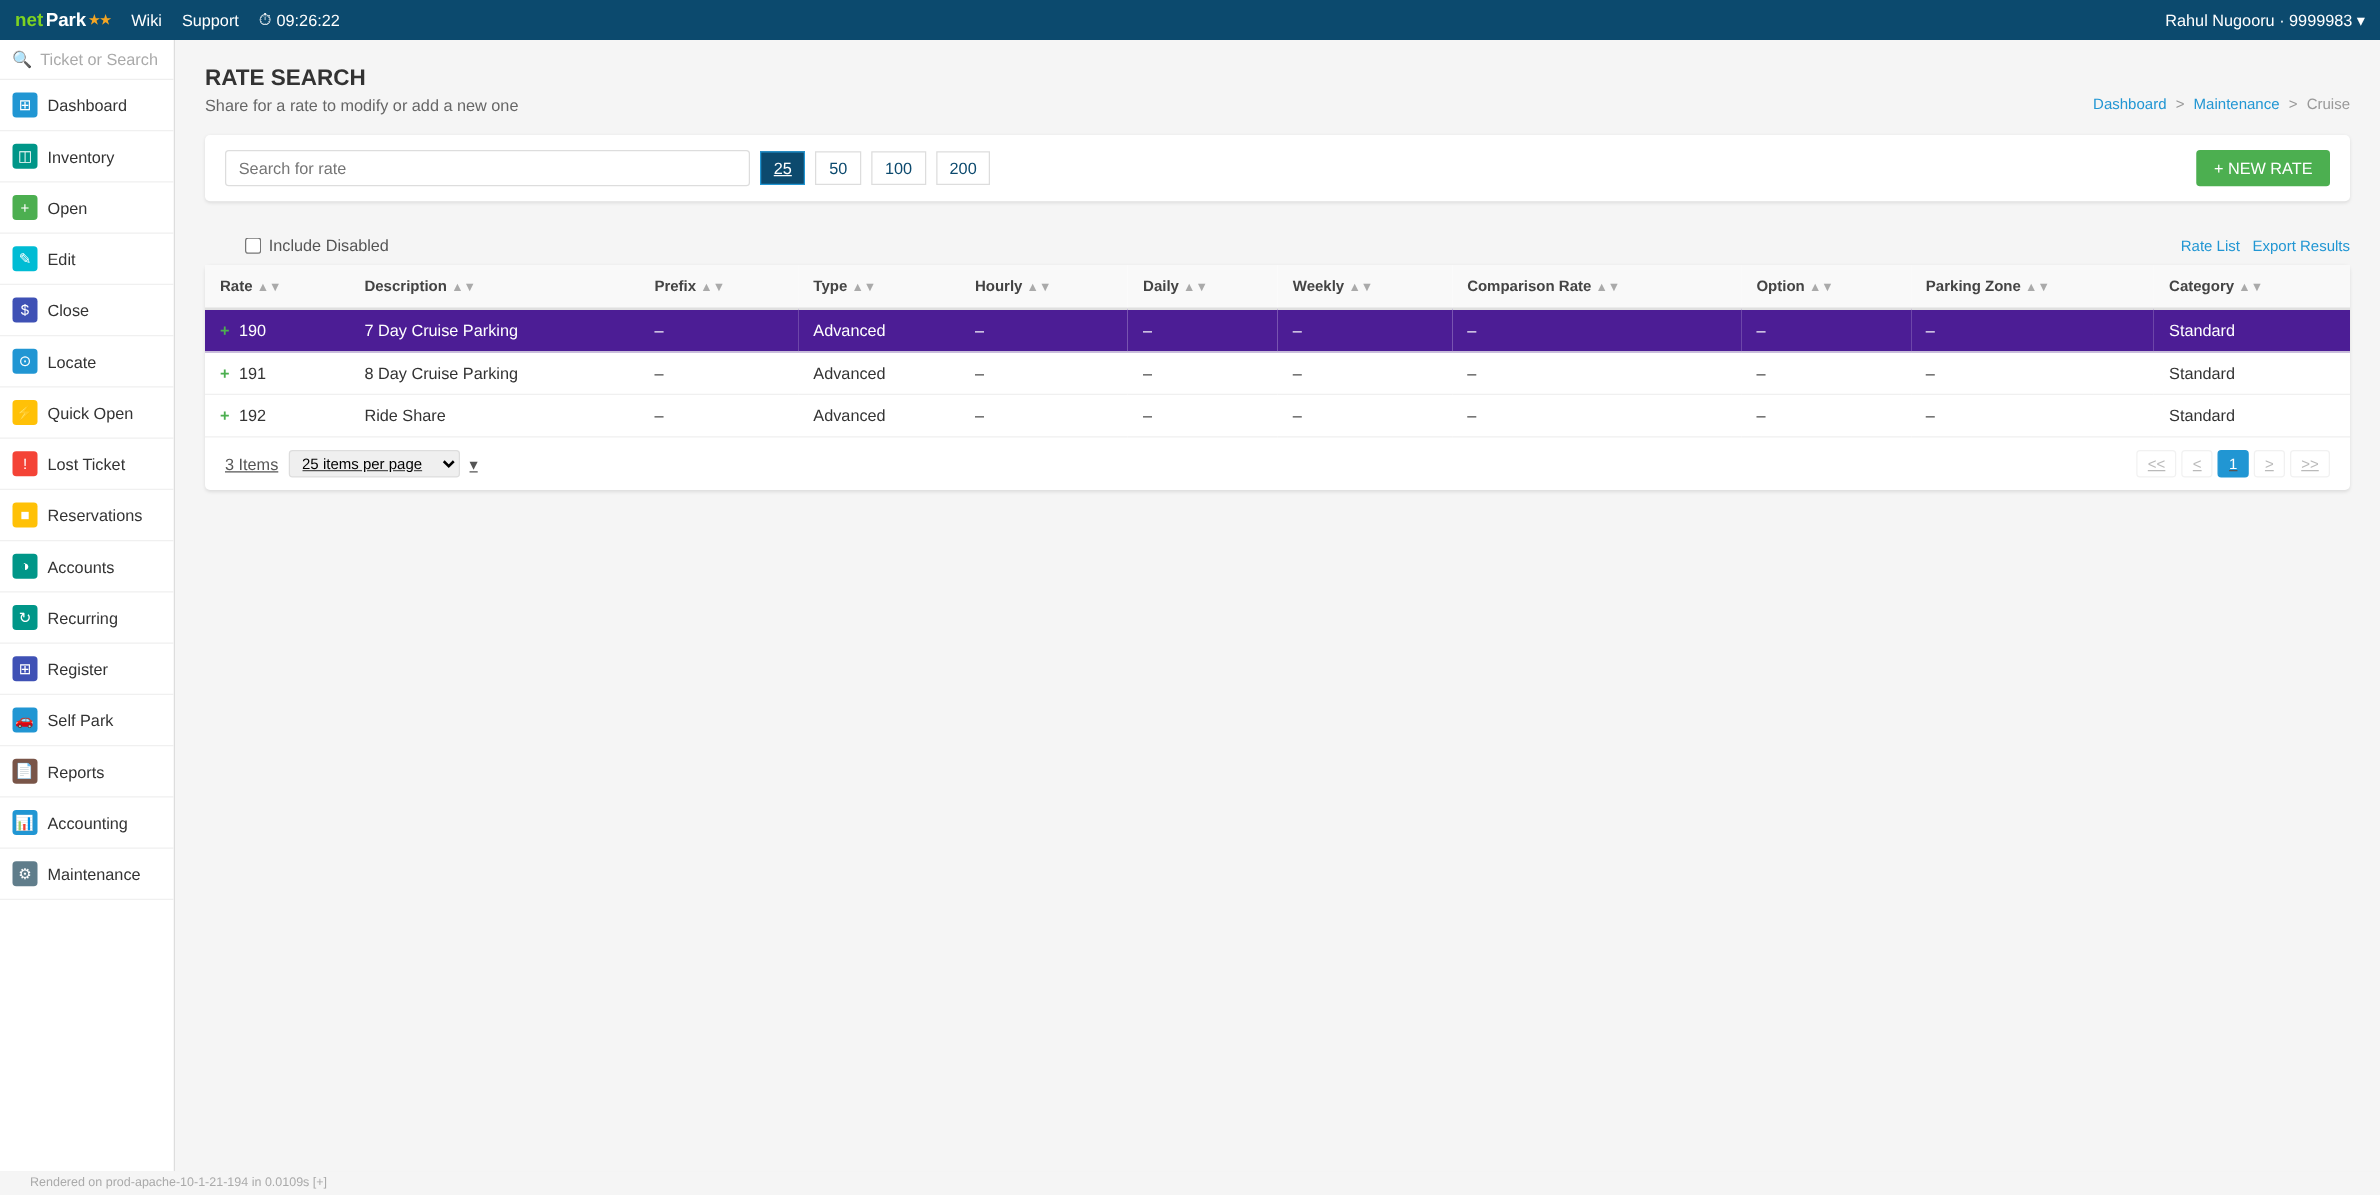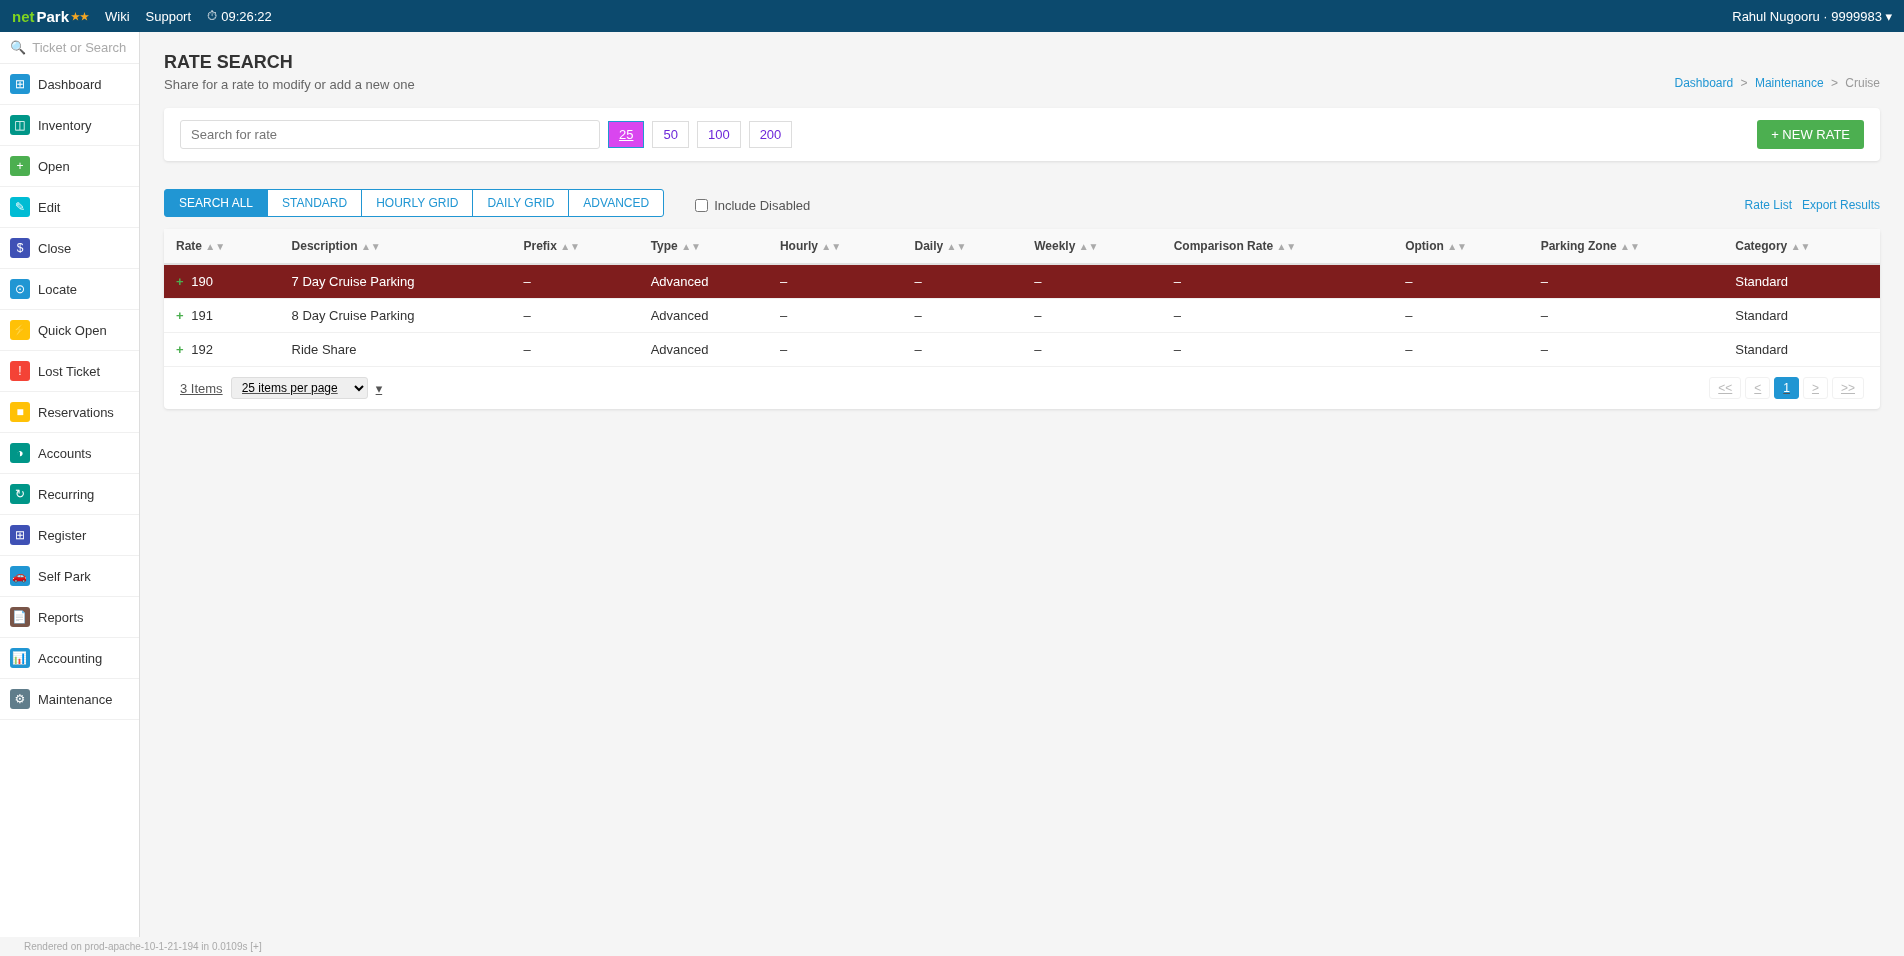--- a/index.html
+++ b/index.html
@@ -151,24 +151,24 @@
       padding: 6px 10px;
       font-size: 13px;
       color: #aaa;
     }
     .page-size-btn {
       padding: 5px 10px;
       border: 1px solid #ddd;
       background: white;
       cursor: pointer;
       font-size: 13px;
-      color: #6d28d9;
+      color: #0c4a6e;
     }
     .page-size-btn.active {
-      background: #d946ef;
+      background: #0c4a6e;
       color: white;
       border-color: #2196d3;
       text-decoration: underline;
     }
     .new-rate-btn {
       margin-left: auto;
       background: #4caf50;
       color: white;
       border: none;
       padding: 7px 14px;
@@ -232,21 +232,21 @@
       text-align: left;
       font-weight: 600;
       color: #444;
       font-size: 12px;
       white-space: nowrap;
     }
     thead th .sort-arrow { color: #aaa; font-size: 10px; }
     tbody tr {
       border-bottom: 1px solid #f0f0f0;
     }
-    tbody tr.selected { background: #7f1d1d; color: white; }
+    tbody tr.selected { background: #4c1d95; color: white; }
     tbody tr.selected td { color: white; }
     tbody td {
       padding: 9px 12px;
       font-size: 13px;
       color: #333;
     }
     .add-icon {
       color: #4caf50;
       font-weight: bold;
       cursor: pointer;
@@ -417,27 +417,20 @@
     <div class="search-controls">
       <input class="search-input" type="text" placeholder="Search for rate" style="">
       <button class="page-size-btn active">25</button>
       <button class="page-size-btn">50</button>
       <button class="page-size-btn">100</button>
       <button class="page-size-btn">200</button>
       <button class="new-rate-btn">+ NEW RATE</button>
     </div>
 
     <div style="display:flex; align-items:center; margin-bottom:6px;">
-      <div class="filter-bar">
-        <button class="filter-tab active">SEARCH ALL</button>
-        <button class="filter-tab">STANDARD</button>
-        <button class="filter-tab">HOURLY GRID</button>
-        <button class="filter-tab">DAILY GRID</button>
-        <button class="filter-tab">ADVANCED</button>
-      </div>
       <label class="include-disabled">
         <input type="checkbox" style="">
         <span>Include Disabled</span>
       </label>
 
       <div style="margin-left:auto; display:flex; gap:10px; font-size:12px;">
         <span class="top-link">Rate List</span>
         <span class="top-link">Export Results</span>
       </div>
     </div>

